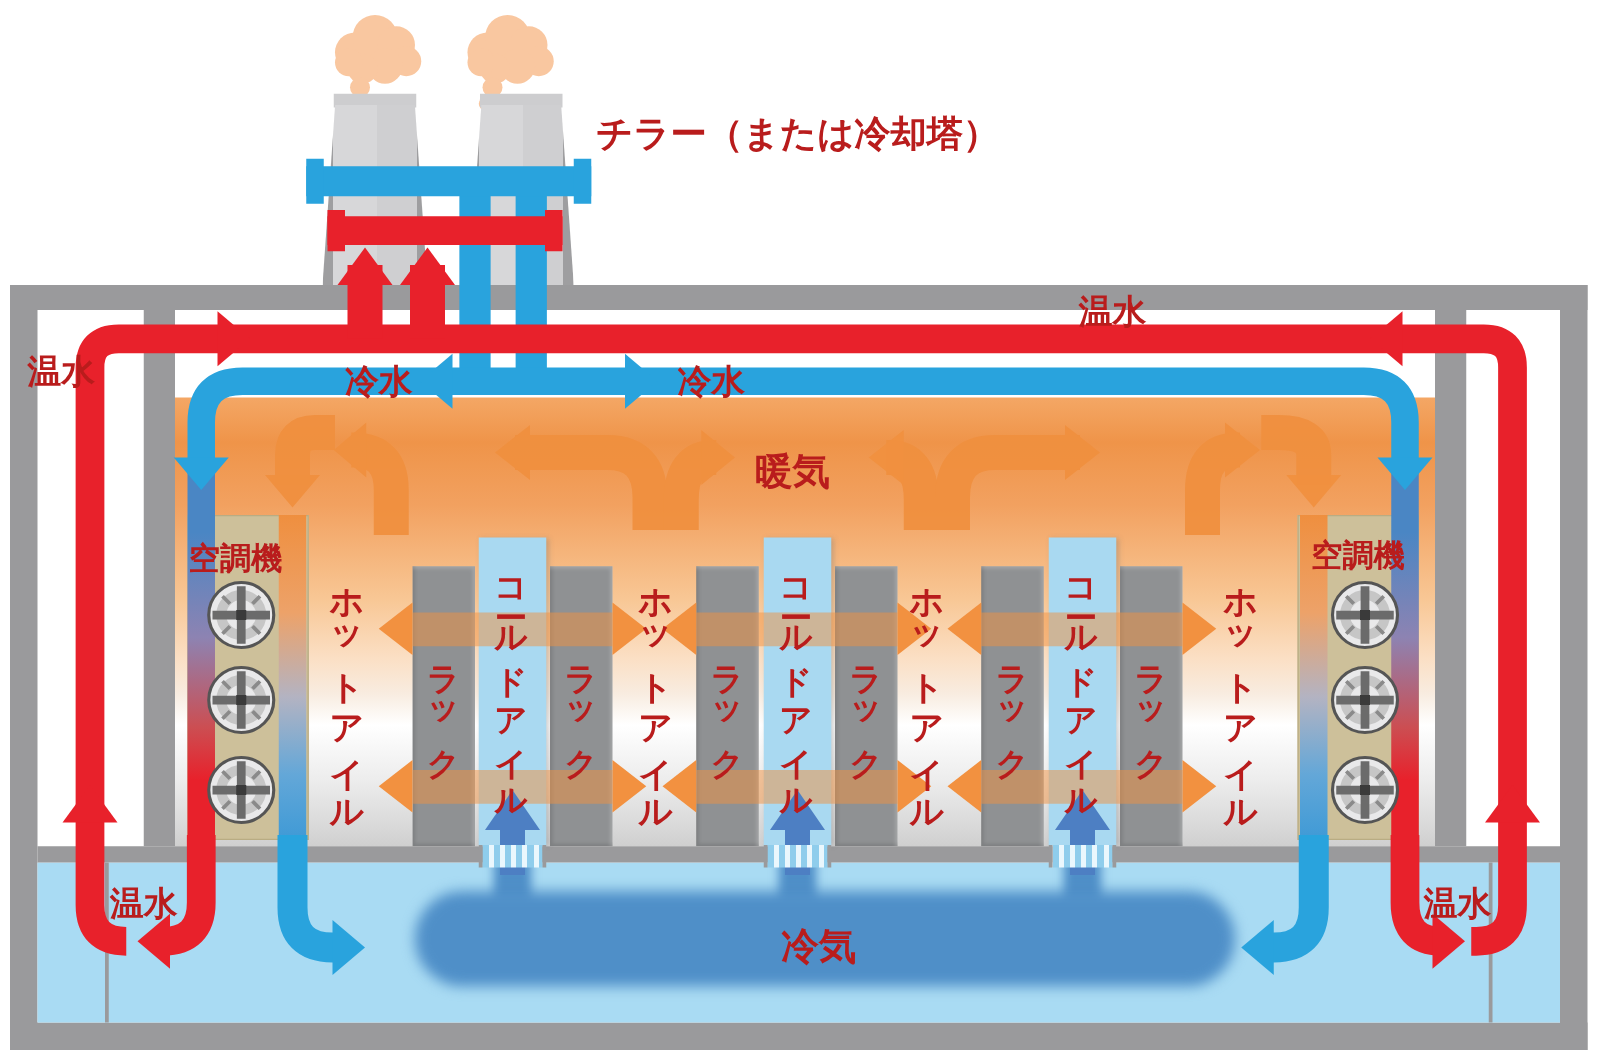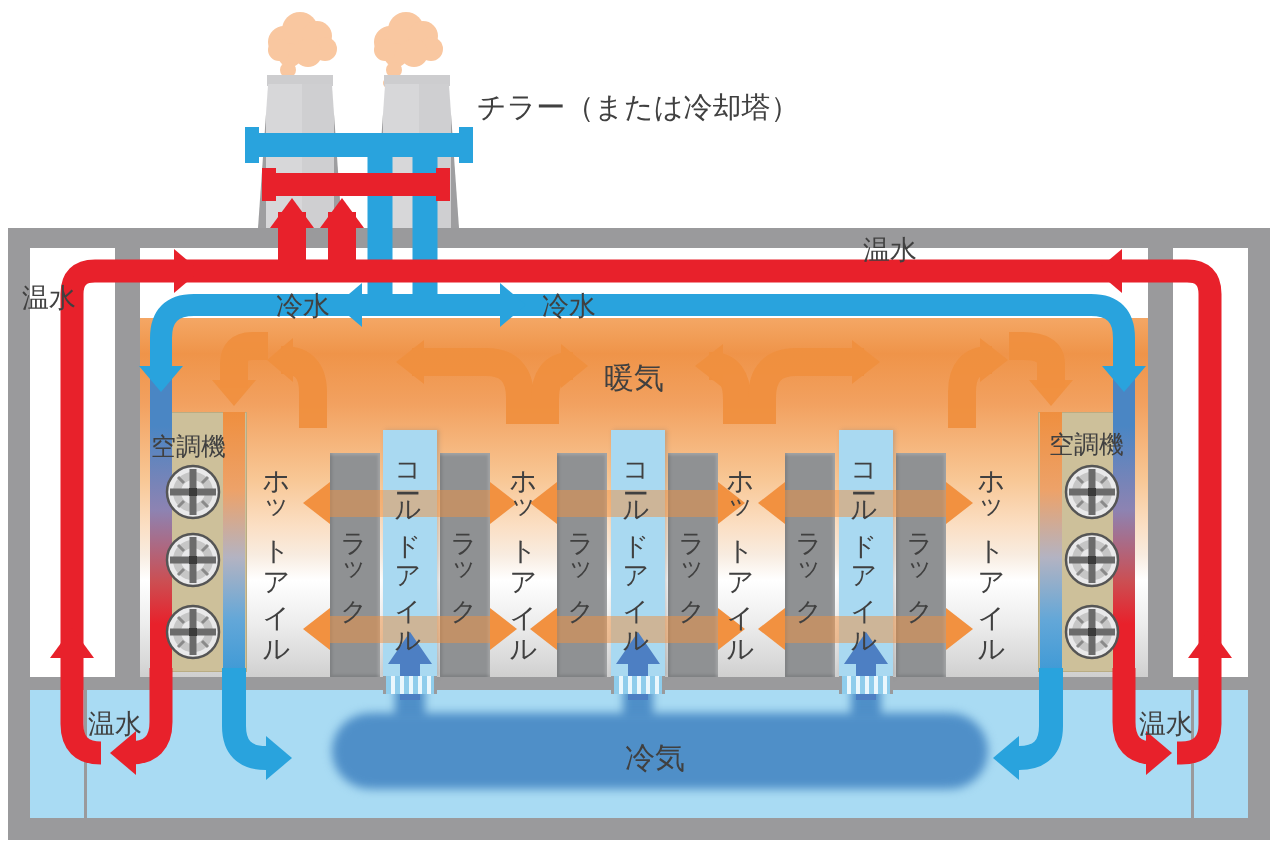--- a/index.html
+++ b/index.html
@@ -27,21 +27,21 @@
   
   .rack{position:absolute;top:453px;width:50px;height:224px;background:#8f9193;box-shadow:inset -2px 2px 3px rgba(255,255,255,.18), inset 2px -2px 3px rgba(0,0,0,.12);}
   .aisle{position:absolute;top:430px;width:54px;height:247px;background:#a9d9f1;box-shadow:2px 0 4px rgba(120,120,120,.35);}
   .oband{position:absolute;height:27px;background:rgba(242,145,64,.5);}
   .ohead{position:absolute;width:0;height:0;border-top:21px solid transparent;border-bottom:21px solid transparent;}
   .ohead.l{border-right:27px solid #f29140;}
   .ohead.r{border-left:27px solid #f29140;}
   .grille{position:absolute;top:676px;width:54px;height:18px;
     background:repeating-linear-gradient(90deg,#8fcdec 0 5px,#eaf7fd 5px 9px);border-left:3px solid #9a9a9c;border-right:3px solid #9a9a9c;box-sizing:border-box;}
   
-  .lbl{position:absolute;color:#404040;font-weight:400;white-space:nowrap;line-height:1.05;}
+  .lbl{position:absolute;color:#b91c1c;font-weight:700;white-space:nowrap;line-height:1.05;}
   .lbl.v{writing-mode:vertical-rl;letter-spacing:3px;}
   svg.layer{position:absolute;left:0;top:0;}
 </style>
 </head>
 <body>
 
 <div class="scene">
 
   <svg class="layer" width="500" height="110">
     <g fill="#f9c7a0">

